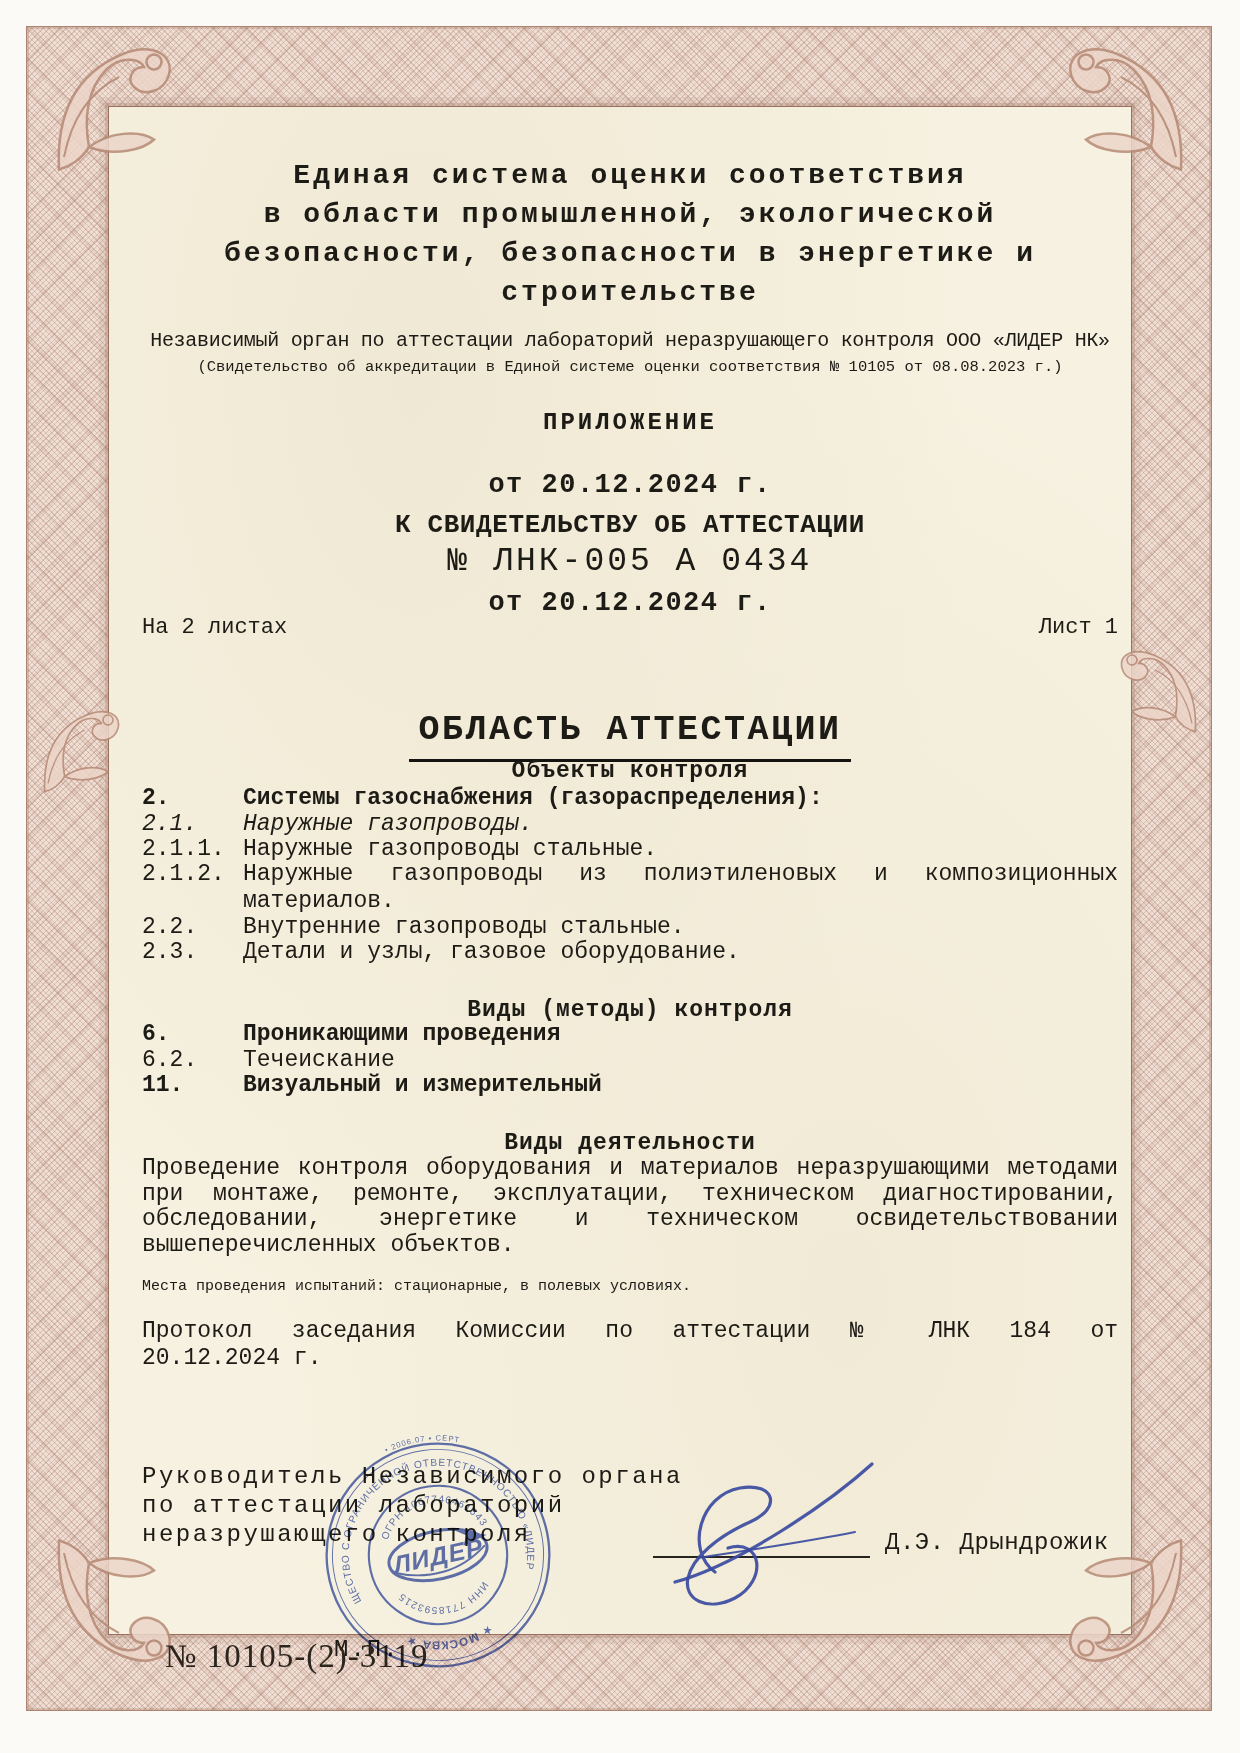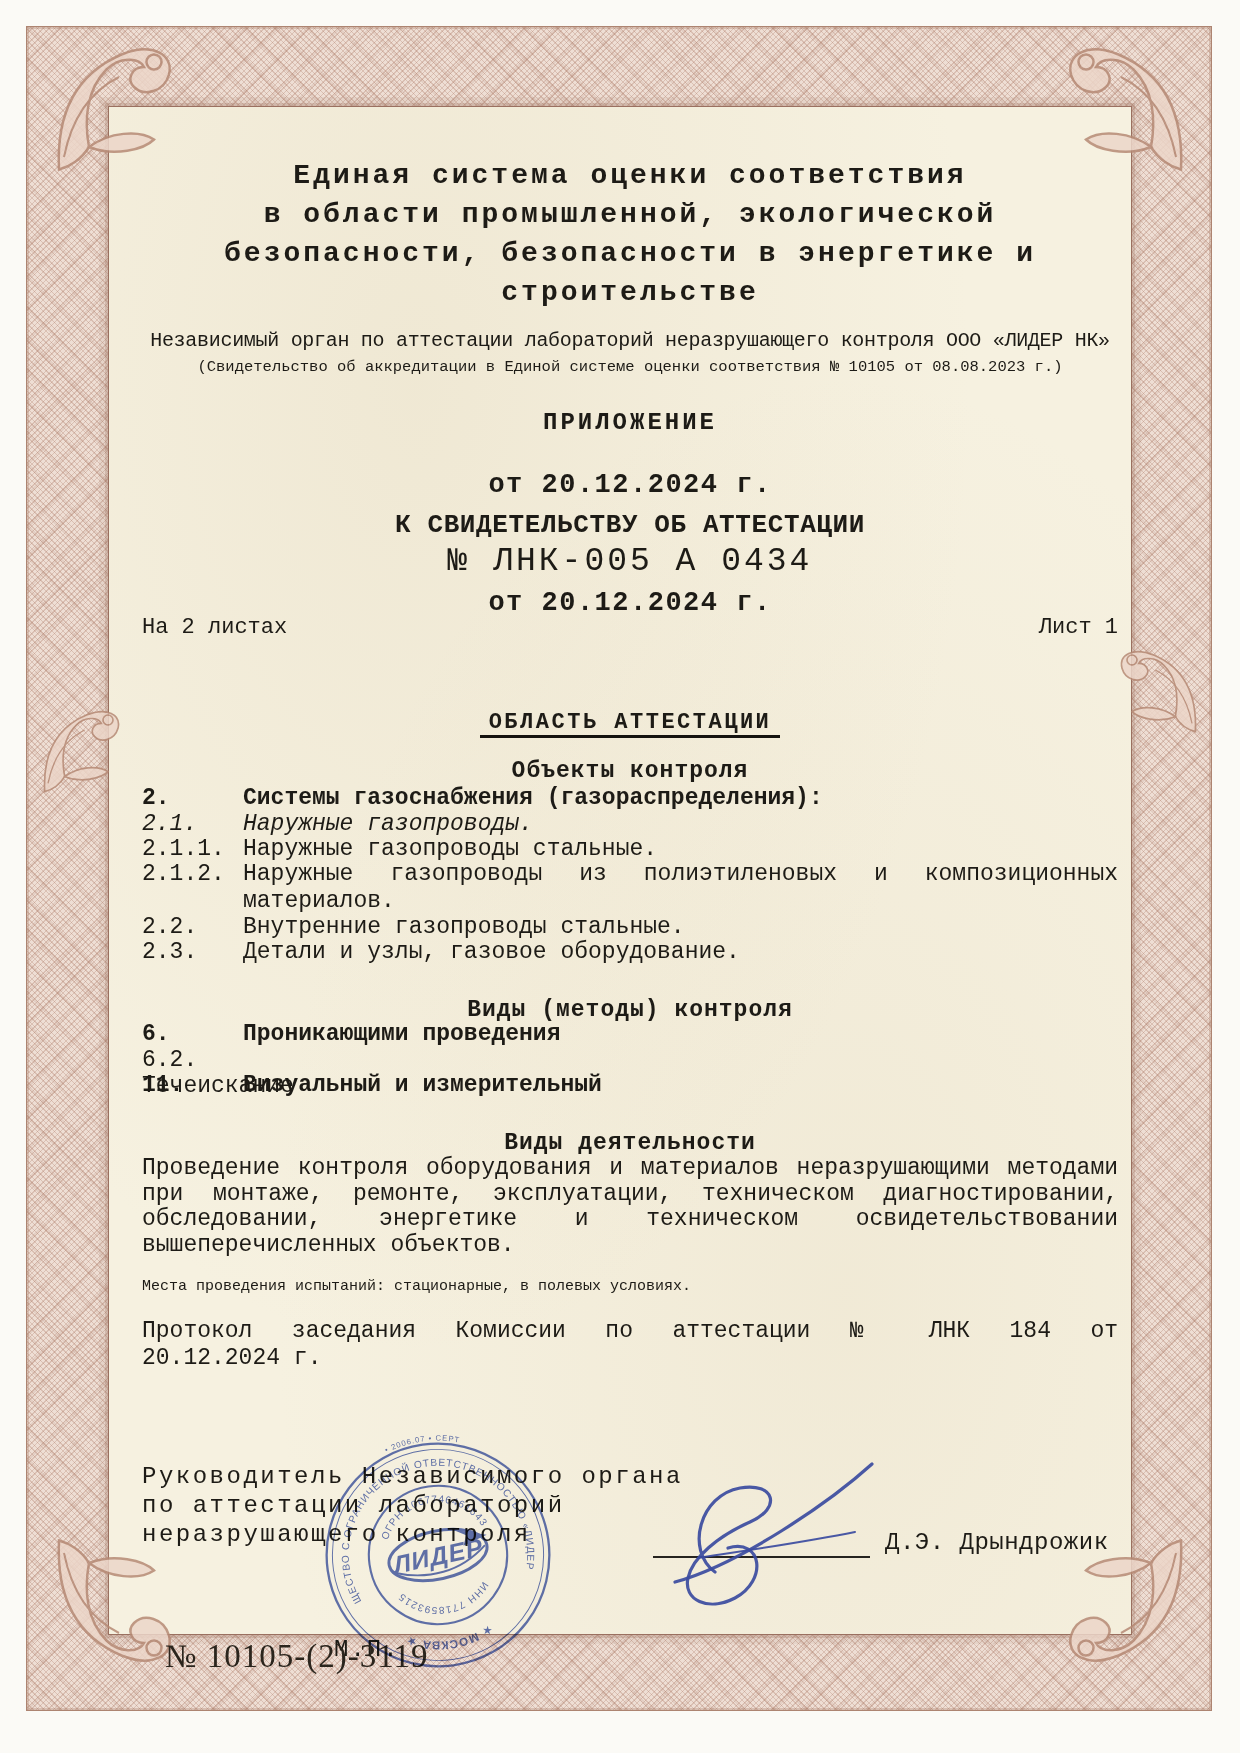--- a/index.html
+++ b/index.html
@@ -42,32 +42,32 @@
   .title{top:156px;font-size:28px;font-weight:bold;letter-spacing:3px;line-height:39px;text-align:center;}
   .orgline{top:329px;font-size:20px;letter-spacing:-0.3px;text-align:center;white-space:nowrap;}
   .accr{top:358px;font-size:15.5px;text-align:center;white-space:nowrap;}
   .annex-label{top:409px;font-size:24px;font-weight:bold;letter-spacing:3px;text-align:center;}
   .date-top{top:470px;font-size:27px;font-weight:bold;letter-spacing:1.5px;text-align:center;}
   .tocert{top:510px;font-size:26px;font-weight:bold;letter-spacing:.6px;text-align:center;}
   .cert-num{top:543px;font-size:33px;font-weight:normal;letter-spacing:3px;text-align:center;}
   .date-bot{top:588px;font-size:27px;font-weight:bold;letter-spacing:1.5px;text-align:center;}
   .sheets{top:615px;display:flex;justify-content:space-between;font-size:22px;}
   .scope-title{top:710px;text-align:center;}
-  .scope-title span{display:inline-block;font-size:22px;font-weight:bold;letter-spacing:2.5px;border-bottom:3px solid #15130f;padding:0 9px 0;}
+  .scope-title span{display:inline-block;font-size:35px;font-weight:bold;letter-spacing:2.5px;border-bottom:3px solid #15130f;padding:0 9px 9px;}
   .sect{font-size:23px;font-weight:bold;letter-spacing:1px;text-align:center;}
   .objects-h{top:758px;}
   .methods-h{top:997px;}
   .activ-h{top:1130px;}
   .row{display:flex;font-size:23px;line-height:25.5px;}
   .row .num{width:101px;flex:none;}
   .row .txt{flex:1;}
   .r-obj0{top:786px;}.r-obj1{top:812px;font-style:italic;}.r-obj2{top:837px;}.r-obj3{top:862px;}
   .r-obj3b{top:888px;left:243px;width:875px;font-size:23px;}
   .r-obj4{top:915px;}.r-obj5{top:940px;}
-  .r-met0{top:1022px;}.r-met1{top:1048px;flex-direction:column;}.r-met2{top:1073px;}
+  .r-met0{top:1022px;}.r-met1{top:1048px;}.r-met2{top:1073px;}
   .activ{top:1156px;font-size:23px;line-height:25.7px;}
   .places{top:1258px;font-size:15px;margin-top:20px;}
   .proto1{top:1318px;font-size:23px;}
   .proto2{top:1345px;font-size:23px;}
   .role{top:1462px;font-size:24px;letter-spacing:2.5px;line-height:29px;}
   .mp{left:334px;width:120px;top:1636px;font-size:24px;letter-spacing:2px;}
   .sigline{position:absolute;left:653px;top:1530px;width:217px;height:26px;border-bottom:2px solid #26241f;z-index:4;}
   .signame{position:absolute;left:885px;top:1529px;font-size:24px;letter-spacing:.5px;z-index:4;}
   .sig-svg{position:absolute;left:600px;top:1440px;width:320px;height:200px;z-index:5;}
   .sigpath{stroke:#3b4ba0;fill:none;stroke-linecap:round;opacity:.92;}

